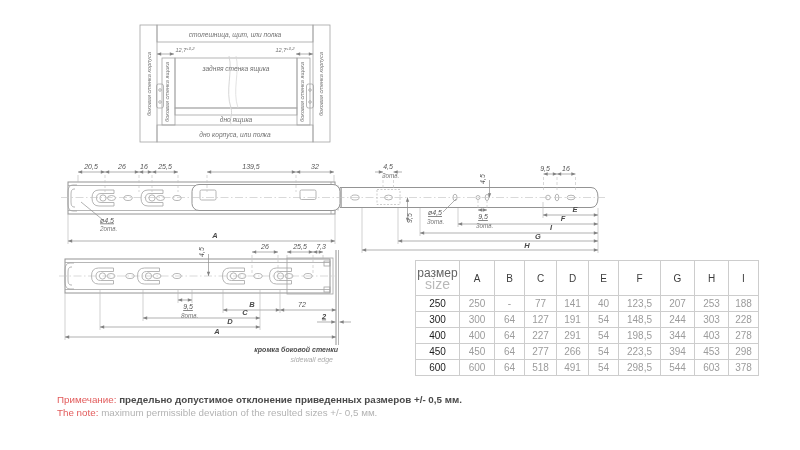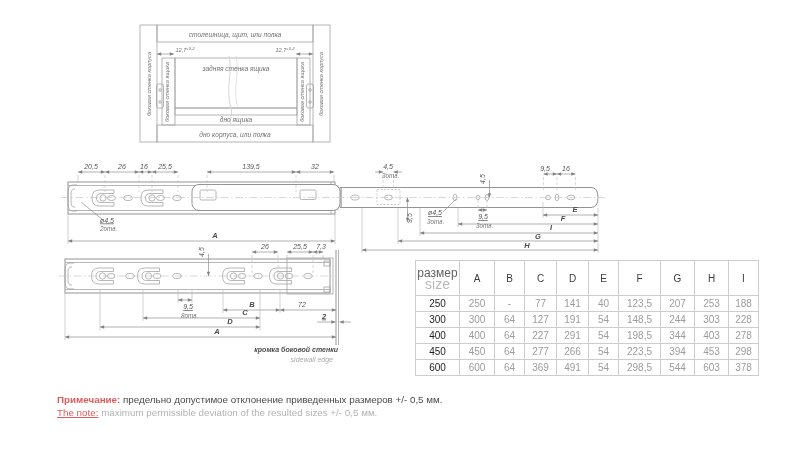--- a/index.html
+++ b/index.html
@@ -31,23 +31,23 @@
       padding:0;font-weight:normal;}
   .dims-table thead th{height:34px;}
   .dims-table tbody th,.dims-table tbody td{height:15px;font-size:10px;}
   .hdr-ru{font-size:12px;color:#636363;line-height:11px;}
   .hdr-en{font-size:14px;color:#b9b9b9;line-height:10px;}
   .col-letter{font-size:10px;color:#3c3c3c;}
   .size-val{color:#1d1d1d;font-weight:bold;font-size:10px;}
   .cell-val{color:#9c9c9c;}
   
   .note{position:absolute;left:57px;top:394px;font-size:9.8px;line-height:12.5px;}
-  .note .rl{color:#e25b5b;font-weight:bold;}
-  .note .rt{color:#4a4a4a;font-weight:normal;}
-  .note .el{color:#e25b5b;text-decoration:underline;}
+  .note .rl{color:#e25b5b;}
+  .note .rt{color:#4a4a4a;font-weight:bold;}
+  .note .el{color:#e25b5b;}
   .note .et{color:#b3b3b3;}
 </style>
 </head>
 <body>
 
 <div id="canvas">
 
   <svg style="left:133px;top:12px;" width="200" height="135" viewBox="0 0 200 135">
     <defs>
       <pattern id="hatch" patternUnits="userSpaceOnUse" width="11" height="11" patternTransform="rotate(0)">
@@ -386,21 +386,21 @@
         <td class="cell-val">54</td>
         <td class="cell-val">223,5</td>
         <td class="cell-val">394</td>
         <td class="cell-val">453</td>
         <td class="cell-val">298</td>
       </tr>
       <tr>
         <th class="size-val">600</th>
         <td class="cell-val">600</td>
         <td class="cell-val">64</td>
-        <td class="cell-val">369</td>
+        <td class="cell-val">518</td>
         <td class="cell-val">491</td>
         <td class="cell-val">54</td>
         <td class="cell-val">298,5</td>
         <td class="cell-val">544</td>
         <td class="cell-val">603</td>
         <td class="cell-val">378</td>
       </tr>
     </tbody>
   </table>
 

